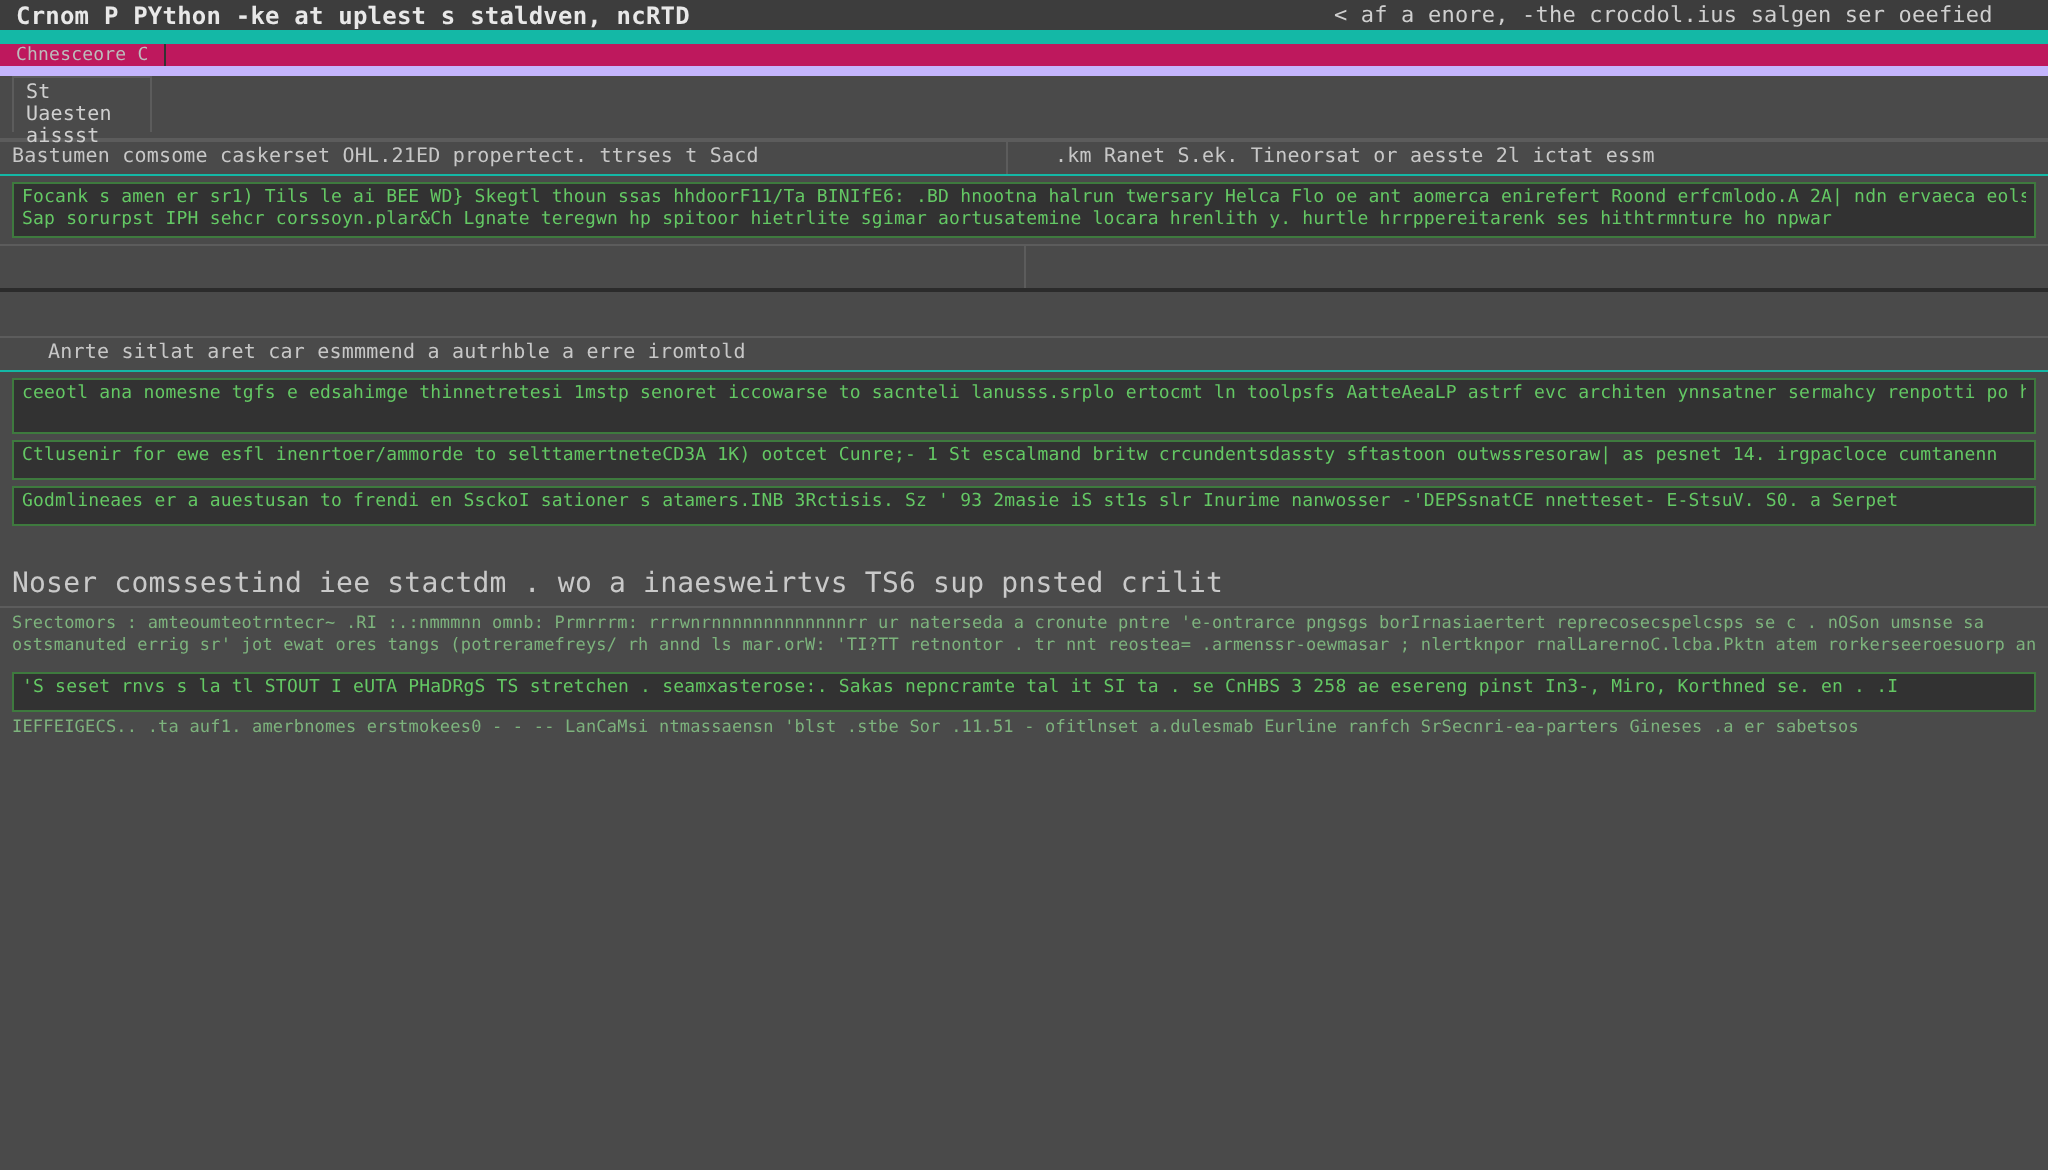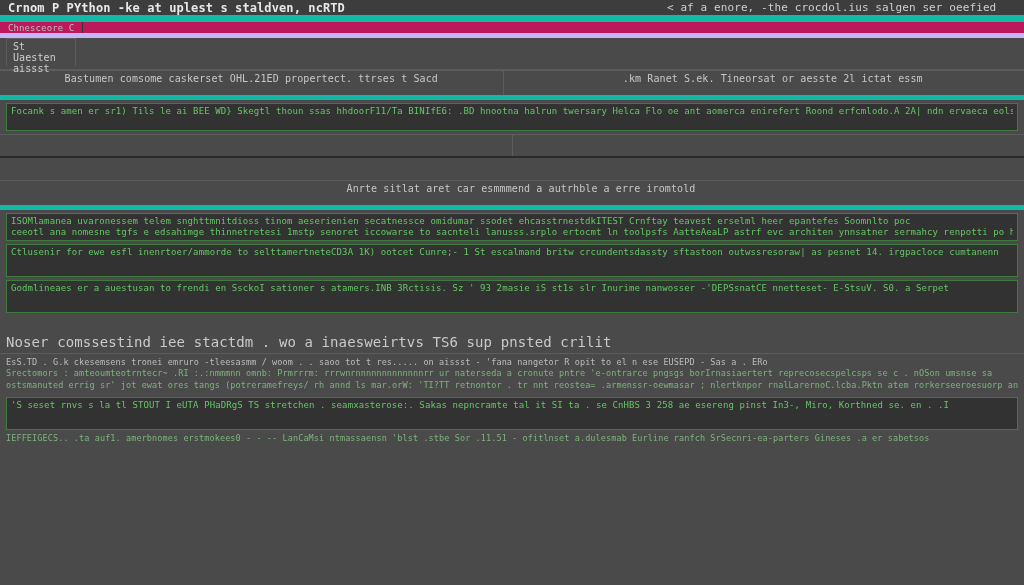--- a/index.html
+++ b/index.html
@@ -71,23 +71,22 @@
     text-align: left;
     line-height: 1.1;
     height: 28px;
   }
   .subtab .ln { display: block; }
 
   
   .twocol-hdr {
     display: flex;
     border-top: 1px solid #5c5c5c;
-    border-bottom: 5px solid #14b8a6;
-    height: 30px;
-    text-align: center;
+    border-bottom: 1px solid #14b8a6;
+    height: 18px;
   }
   .twocol-hdr .col {
     flex: 1;
     padding: 2px 6px;
     font-size: 10px;
     color: #c7c7c7;
     border-right: 1px solid #5c5c5c;
     overflow: hidden;
     white-space: nowrap;
   }
@@ -100,21 +99,21 @@
     background: #323232;
     padding: 2px 4px;
     font-size: 9px;
     line-height: 1.25;
     color: #64c864;
     overflow: hidden;
     white-space: nowrap;
   }
   .codeblock .ln { display: block; overflow: hidden; text-overflow: clip; }
   .codeblock.twoLine { height: 28px; }
-  .codeblock.oneLine { height: 33px; }
+  .codeblock.oneLine { height: 20px; }
 
   
   .emptyrow {
     display: flex;
     height: 24px;
     border-top: 1px solid #5c5c5c;
     border-bottom: 2px solid #2b2b2b;
     margin-top: 2px;
   }
   .emptyrow .col {
@@ -165,52 +164,51 @@
   </div>
 </div>
 
 <div class="twocol-hdr">
   <div class="col">Bastumen comsome caskerset OHL.21ED propertect.  ttrses t Sacd</div>
   <div class="col">.km  Ranet S.ek.  Tineorsat or aesste  2l ictat essm</div>
 </div>
 
 <div class="codeblock twoLine">
   <span class="ln">Focank s amen er  sr1) Tils le ai BEE  WD} Skegtl thoun   ssas  hhdoorF11/Ta BINIfE6: .BD hnootna  halrun twersary Helca Flo oe ant aomerca  enirefert Roond erfcmlodo.A 2A|  ndn ervaeca eols Tra</span>
+  <span class="ln">Sap sorurpst IPH sehcr  corssoyn.plar&amp;Ch Lgnate teregwn hp spitoor hietrlite sgimar aortusatemine locara hrenlith y. hurtle hrrppereitarenk ses hithtrmnture ho npwar</span>
 </div>
 
 <div class="emptyrow">
   <div class="col"></div>
   <div class="col"></div>
 </div>
 
 <div class="spacer-big"></div>
 
 <div class="twocol-hdr">
   <div class="col">Anrte sitlat aret car esmmmend  a autrhble a erre iromtold</div>
 </div>
 
 <div class="codeblock twoLine">
-  <span class="ln">ISOMlamanea uvaronessem telem snghttmnitdioss tinom aeserienien secatnessce omidumar ssodet ehcasstrnestdkITEST Crnftay teavest erselml heer epantefes Soomnlto poc</span>
   <span class="ln">ceeotl ana nomesne tgfs e edsahimge thinnetretesi 1mstp senoret iccowarse to sacnteli lanusss.srplo ertocmt ln toolpsfs AatteAeaLP astrf evc architen ynnsatner  sermahcy  renpotti po hrokaoree</span>
 </div>
 
 <div class="codeblock oneLine">
   <span class="ln">Ctlusenir for ewe esfl  inenrtoer/ammorde to  selttamertneteCD3A 1K) ootcet Cunre;- 1 St escalmand britw  crcundentsdassty  sftastoon outwssresoraw|  as pesnet 14. irgpacloce cumtanenn</span>
 </div>
 
 <div class="codeblock oneLine">
   <span class="ln">Godmlineaes er a auestusan to frendi en  SsckoI sationer s atamers.INB 3Rctisis. Sz ' 93 2masie iS  st1s slr  Inurime nanwosser  -'DEPSsnatCE nnetteset- E-StsuV. S0.  a Serpet</span>
 </div>
 
 <div style="height:14px"></div>
 
 <div class="secthdr">Noser comssestind iee stactdm .  wo a inaesweirtvs TS6 sup pnsted crilit</div>
 
 <div class="noisybody">
-  <span class="ln lt">EsS.TD  . G.k ckesemsens tronei  emruro   -tleesasmm /   woom . . saoo tot   t  res.....   on  aissst -  'fana nangetor  R  opit to   el   n  ese  EUSEPD   -  Sas a .   ERo</span>
   <span class="ln soft">Srectomors :  amteoumteotrntecr~  .RI   :.:nmmmnn omnb:  Prmrrrm: rrrwnrnnnnnnnnnnnnnrr  ur   naterseda a cronute pntre  'e-ontrarce pngsgs borIrnasiaertert reprecosecspelcsps   se c . nOSon umsnse sa </span>
   <span class="ln soft">ostsmanuted errig sr' jot  ewat ores tangs (potreramefreys/ rh annd ls mar.orW: 'TI?TT retnontor  .    tr nnt reostea=  .armenssr-oewmasar ;  nlertknpor rnalLarernoC.lcba.Pktn atem rorkerseeroesuorp   aneg ee .  </span>
 </div>
 
 <div class="codeblock oneLine" style="margin-top:6px">
   <span class="ln">'S seset rnvs s la tl    STOUT  I eUTA PHaDRgS  TS stretchen . seamxasterose:. Sakas nepncramte tal it SI ta . se CnHBS 3 258 ae esereng pinst In3-, Miro, Korthned   se. en   . .I</span>
 </div>
 
 <div class="noisybody">
   <span class="ln soft">IEFFEIGECS.. .ta  auf1. amerbnomes erstmokees0 - - -- LanCaMsi  ntmassaensn 'blst .stbe Sor .11.51 - ofitlnset a.dulesmab Eurline ranfch SrSecnri-ea-parters Gineses .a er sabetsos</span>

